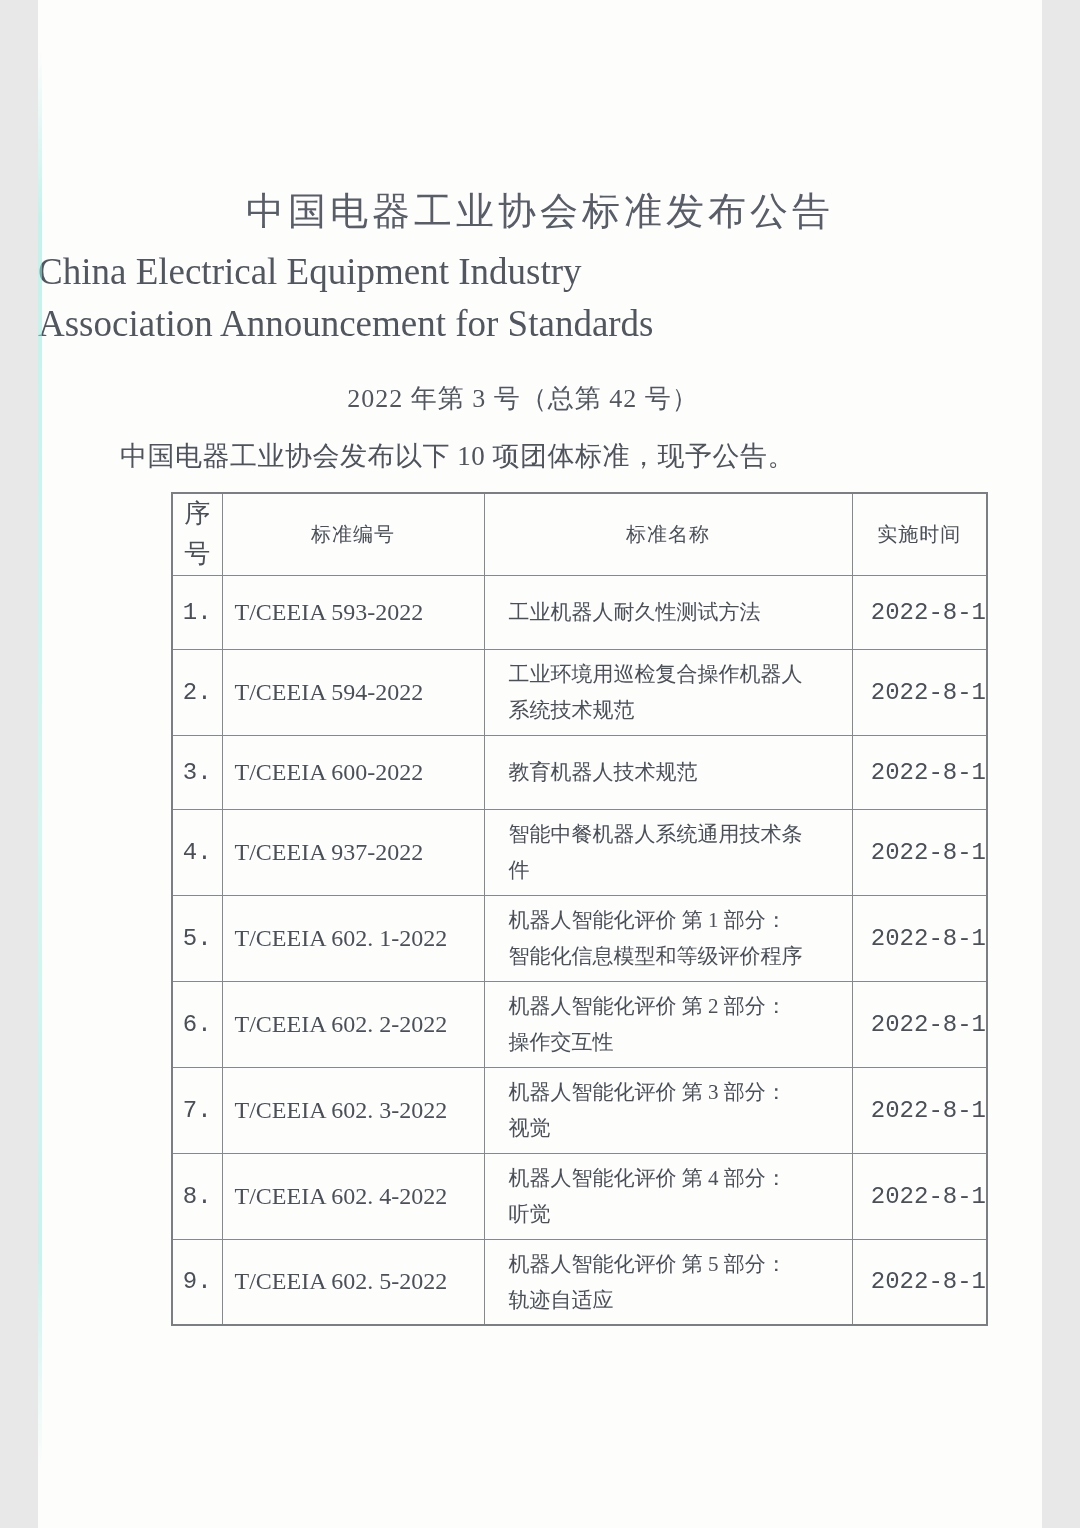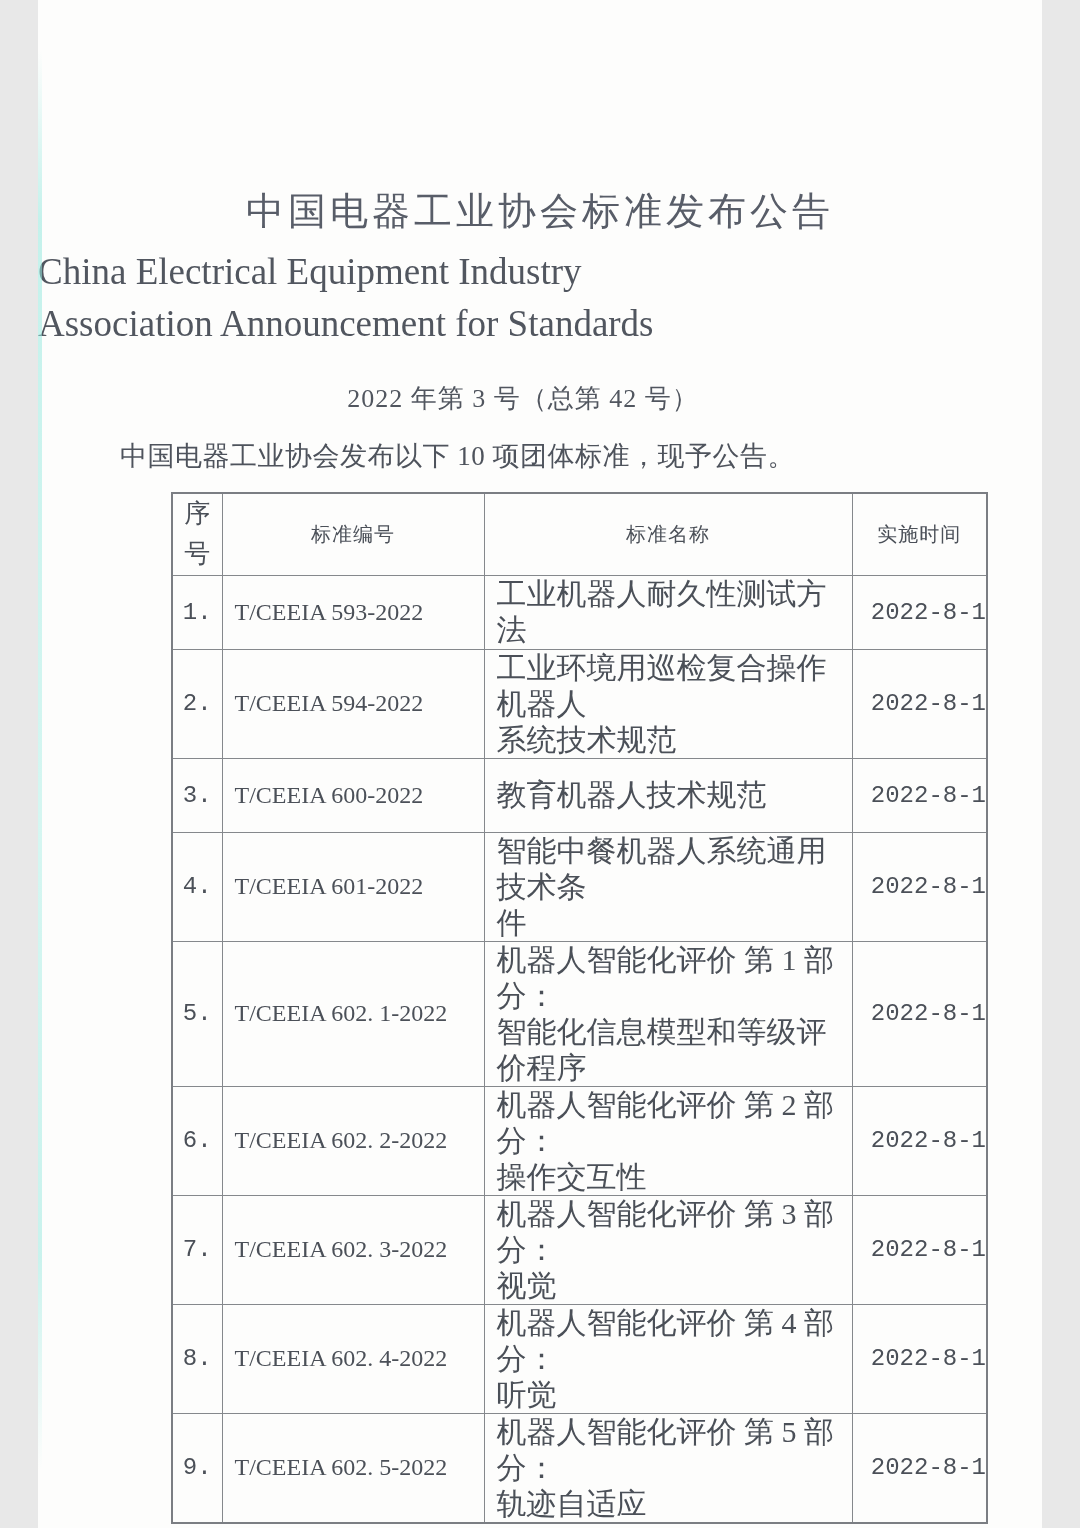--- a/index.html
+++ b/index.html
@@ -88,23 +88,23 @@
     font-family: "Liberation Mono", "DejaVu Sans Mono", monospace;
     font-size: 24px;
   }
   td.c-code {
     padding-left: 12px;
     font-family: Liberation Serif, serif;
     font-size: 24px;
     letter-spacing: 0px;
   }
   td.c-name {
-    padding-left: 12px;
+    padding-left: 24px;
     padding-right: 2px;
-    font-size: 30px;
+    font-size: 21px;
     line-height: 36px;
     white-space: pre-line;
   }
   td.c-date {
     text-align: right;
     font-family: "Liberation Mono", "DejaVu Sans Mono", monospace;
     font-size: 24px;
   }
 </style>
 </head>
@@ -154,21 +154,21 @@
         <td class="c-date">2022-8-1</td>
       </tr>
       <tr class="r-single">
         <td class="c-idx">3.</td>
         <td class="c-code">T/CEEIA 600-2022</td>
         <td class="c-name">教育机器人技术规范</td>
         <td class="c-date">2022-8-1</td>
       </tr>
       <tr class="r-double">
         <td class="c-idx">4.</td>
-        <td class="c-code">T/CEEIA 601-2022</td>
+        <td class="c-code">T/CEEIA 937-2022</td>
         <td class="c-name">智能中餐机器人系统通用技术条
 件</td>
         <td class="c-date">2022-8-1</td>
       </tr>
       <tr class="r-double">
         <td class="c-idx">5.</td>
         <td class="c-code">T/CEEIA 602. 1-2022</td>
         <td class="c-name">机器人智能化评价 第 1 部分：
 智能化信息模型和等级评价程序</td>
         <td class="c-date">2022-8-1</td>

